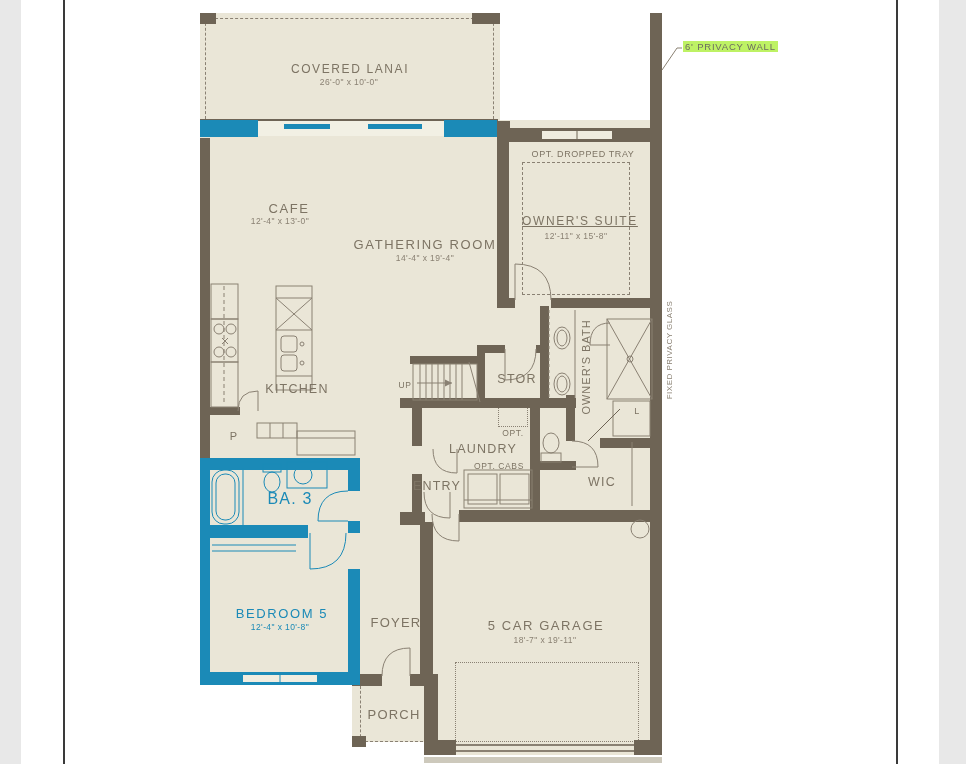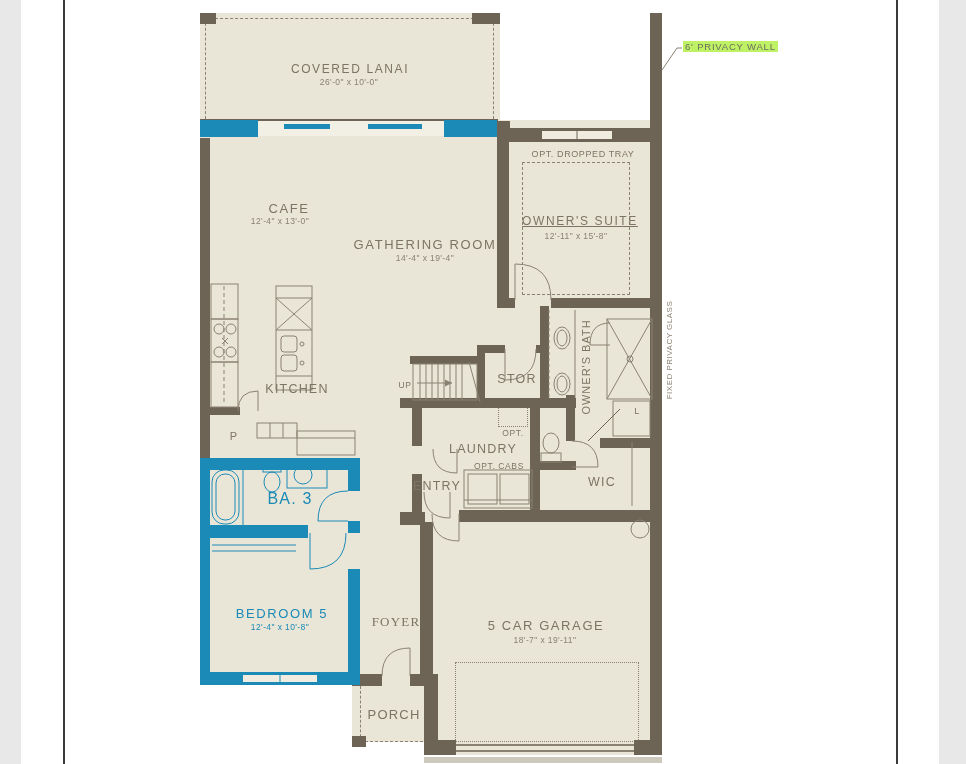--- a/index.html
+++ b/index.html
@@ -234,21 +234,21 @@
   <div class="lbl tiny" style="left:499px;top:466px;">OPT. CABS</div>
   <div class="lbl tiny" style="left:513px;top:433px;">OPT.</div>
   <div class="lbl sm" style="left:437px;top:486px;">ENTRY</div>
   <div class="lbl sm" style="left:602px;top:482px;">WIC</div>
   <div class="lbl tiny" style="left:637px;top:411px;font-size:9px;">L</div>
 
   <div class="lbl sm blue" style="left:274px;top:499px;font-size:16px;margin-left:16px;">BA. 3</div>
   <div class="lbl room blue" style="left:282px;top:613px;text-align:center;">BEDROOM 5</div>
   <div class="lbl dims blue" style="left:280px;top:627px;color:var(--accent);">12'-4" x 10'-8"</div>
 
-  <div class="lbl sm" style="left:396px;top:622px;font-size:13px;font-family:Liberation Serif, serif;">FOYER</div>
+  <div class="lbl sm" style="left:396px;top:622px;font-size:13px;">FOYER</div>
   <div class="lbl sm" style="left:394px;top:714px;font-size:13px;">PORCH</div>
   <div class="lbl room" style="left:546px;top:625px;">5 CAR GARAGE</div>
   <div class="lbl dims" style="left:545px;top:640px;">18'-7" x 19'-11"</div>
 
   <div class="lbl vert" style="left:586px;top:367px;font-size:11px;letter-spacing:1px;">OWNER'S BATH</div>
   <div class="lbl vert" style="left:669px;top:350px;font-size:8px;letter-spacing:.5px;color:#8a8173;">FIXED PRIVACY GLASS</div>
 
   <div class="note" style="left:683px;top:41px;">6' PRIVACY WALL</div>
 
 </div>

